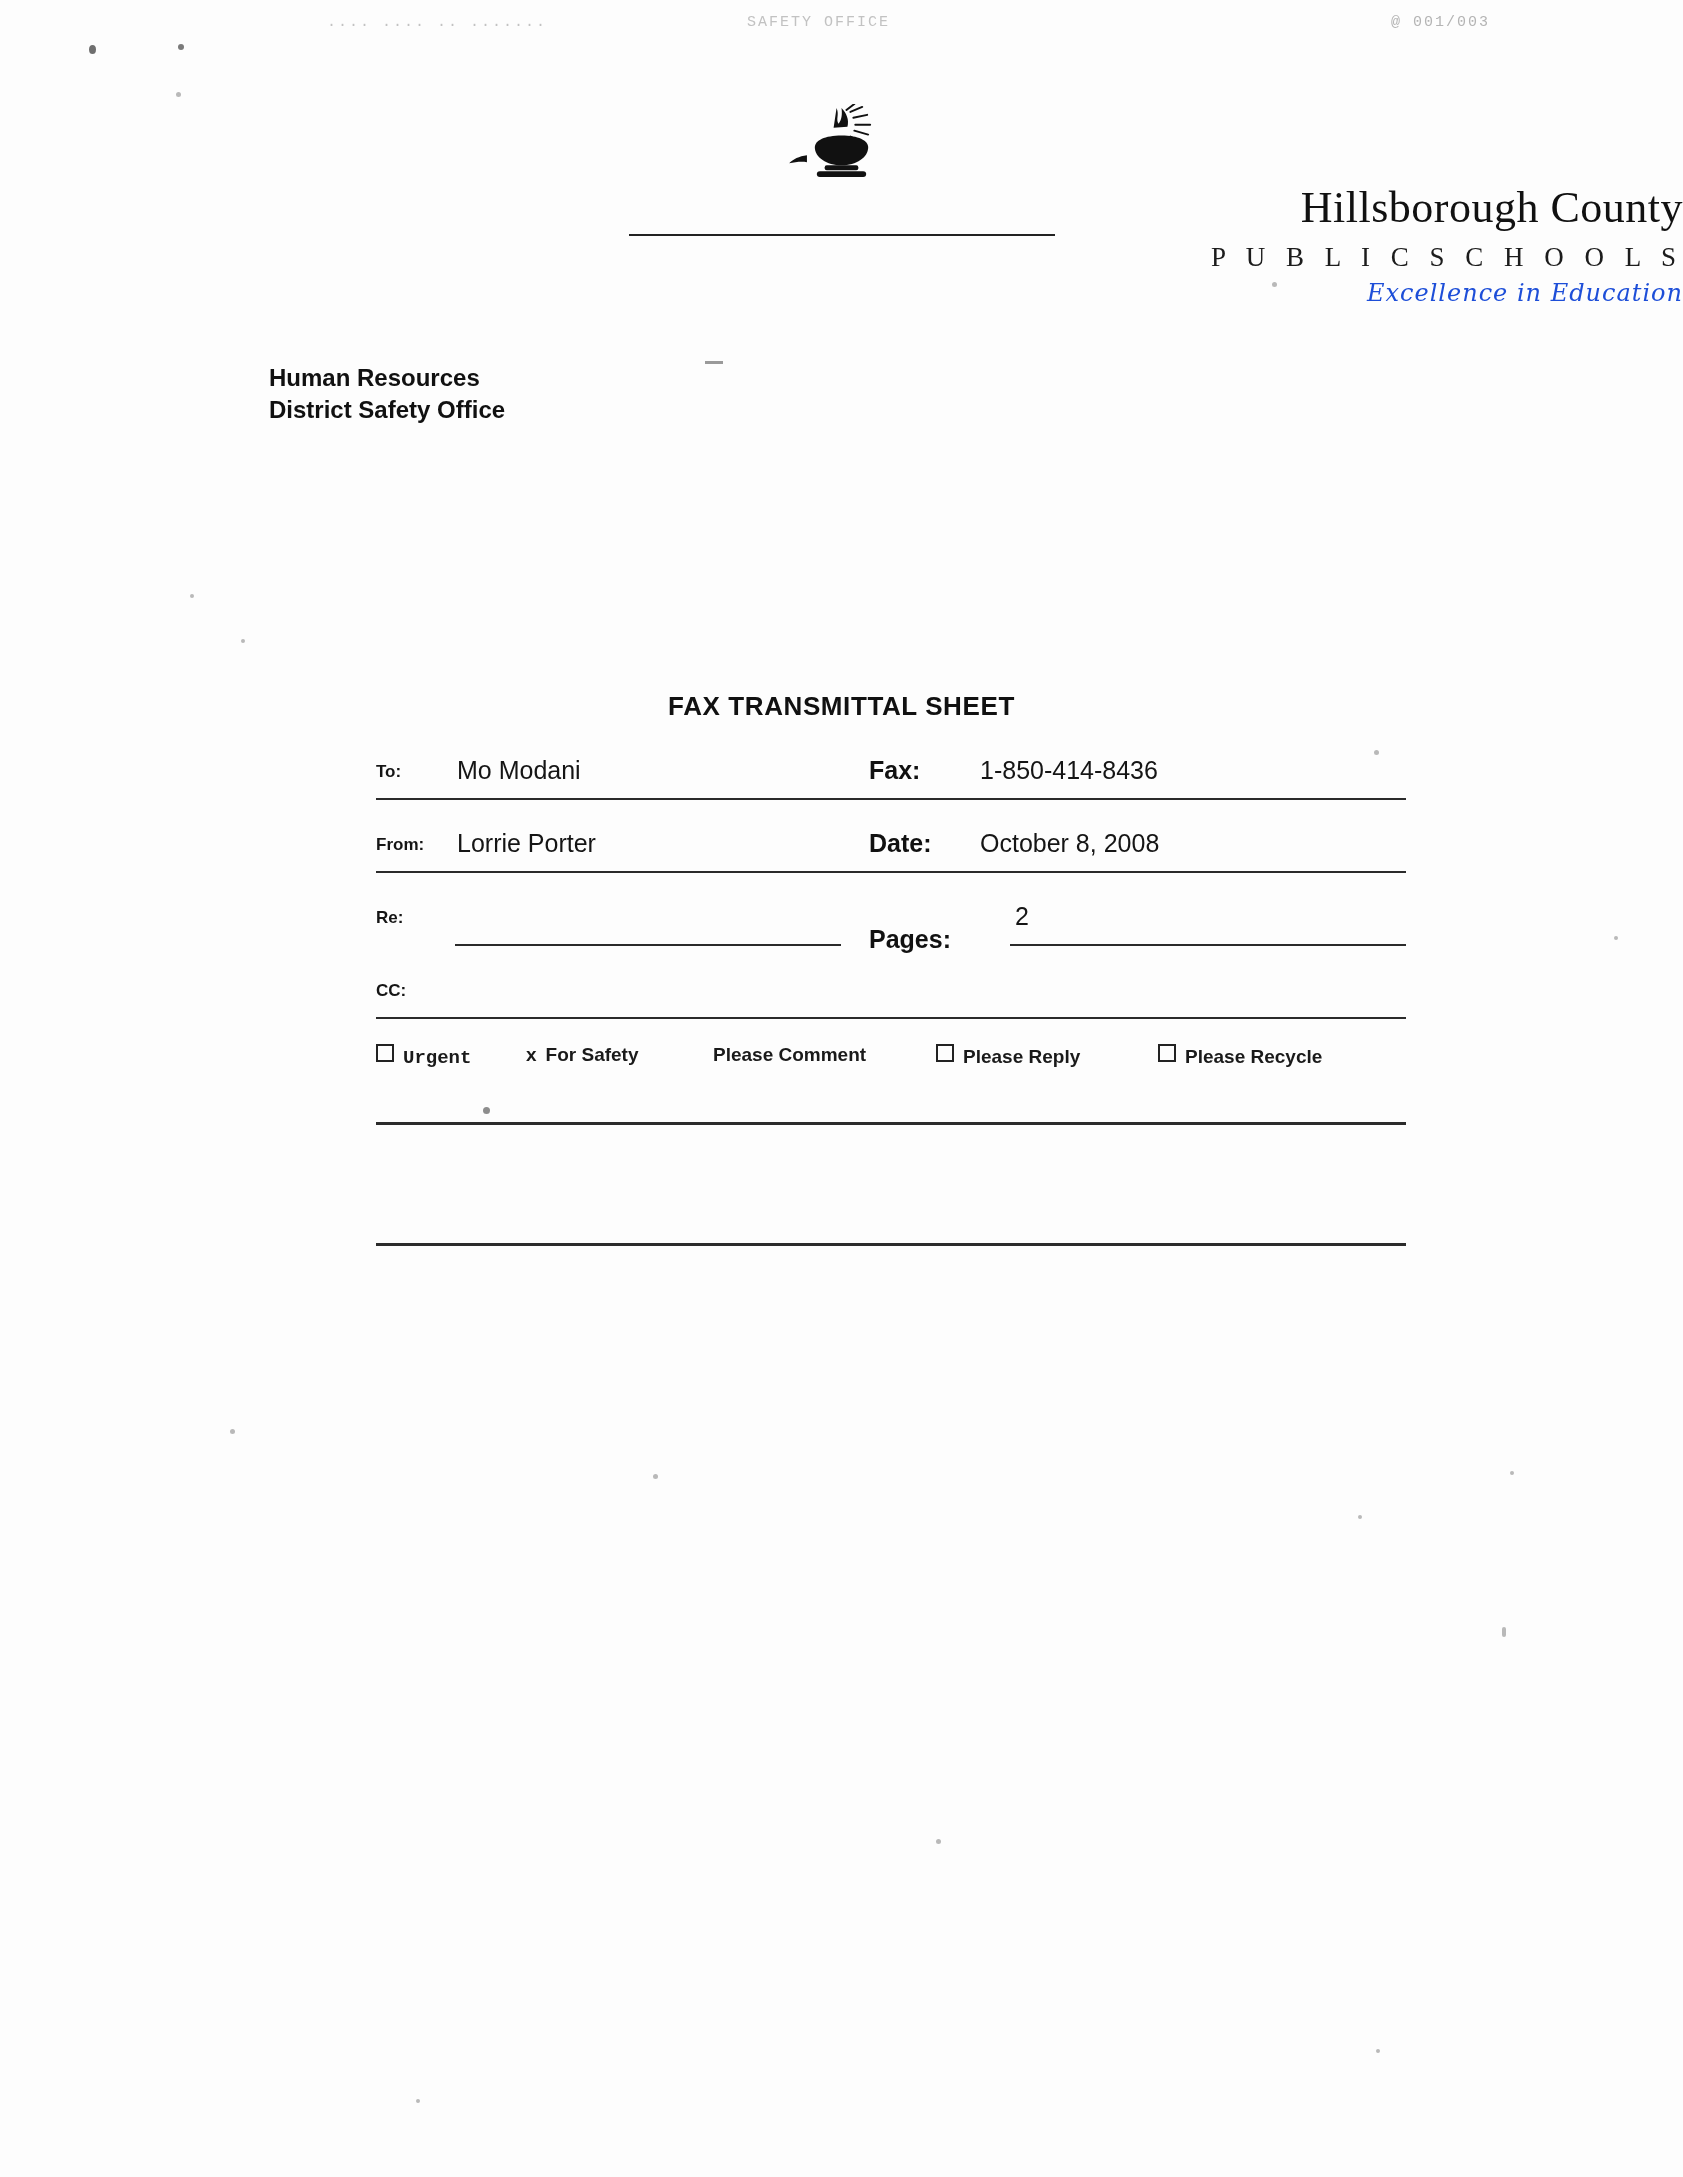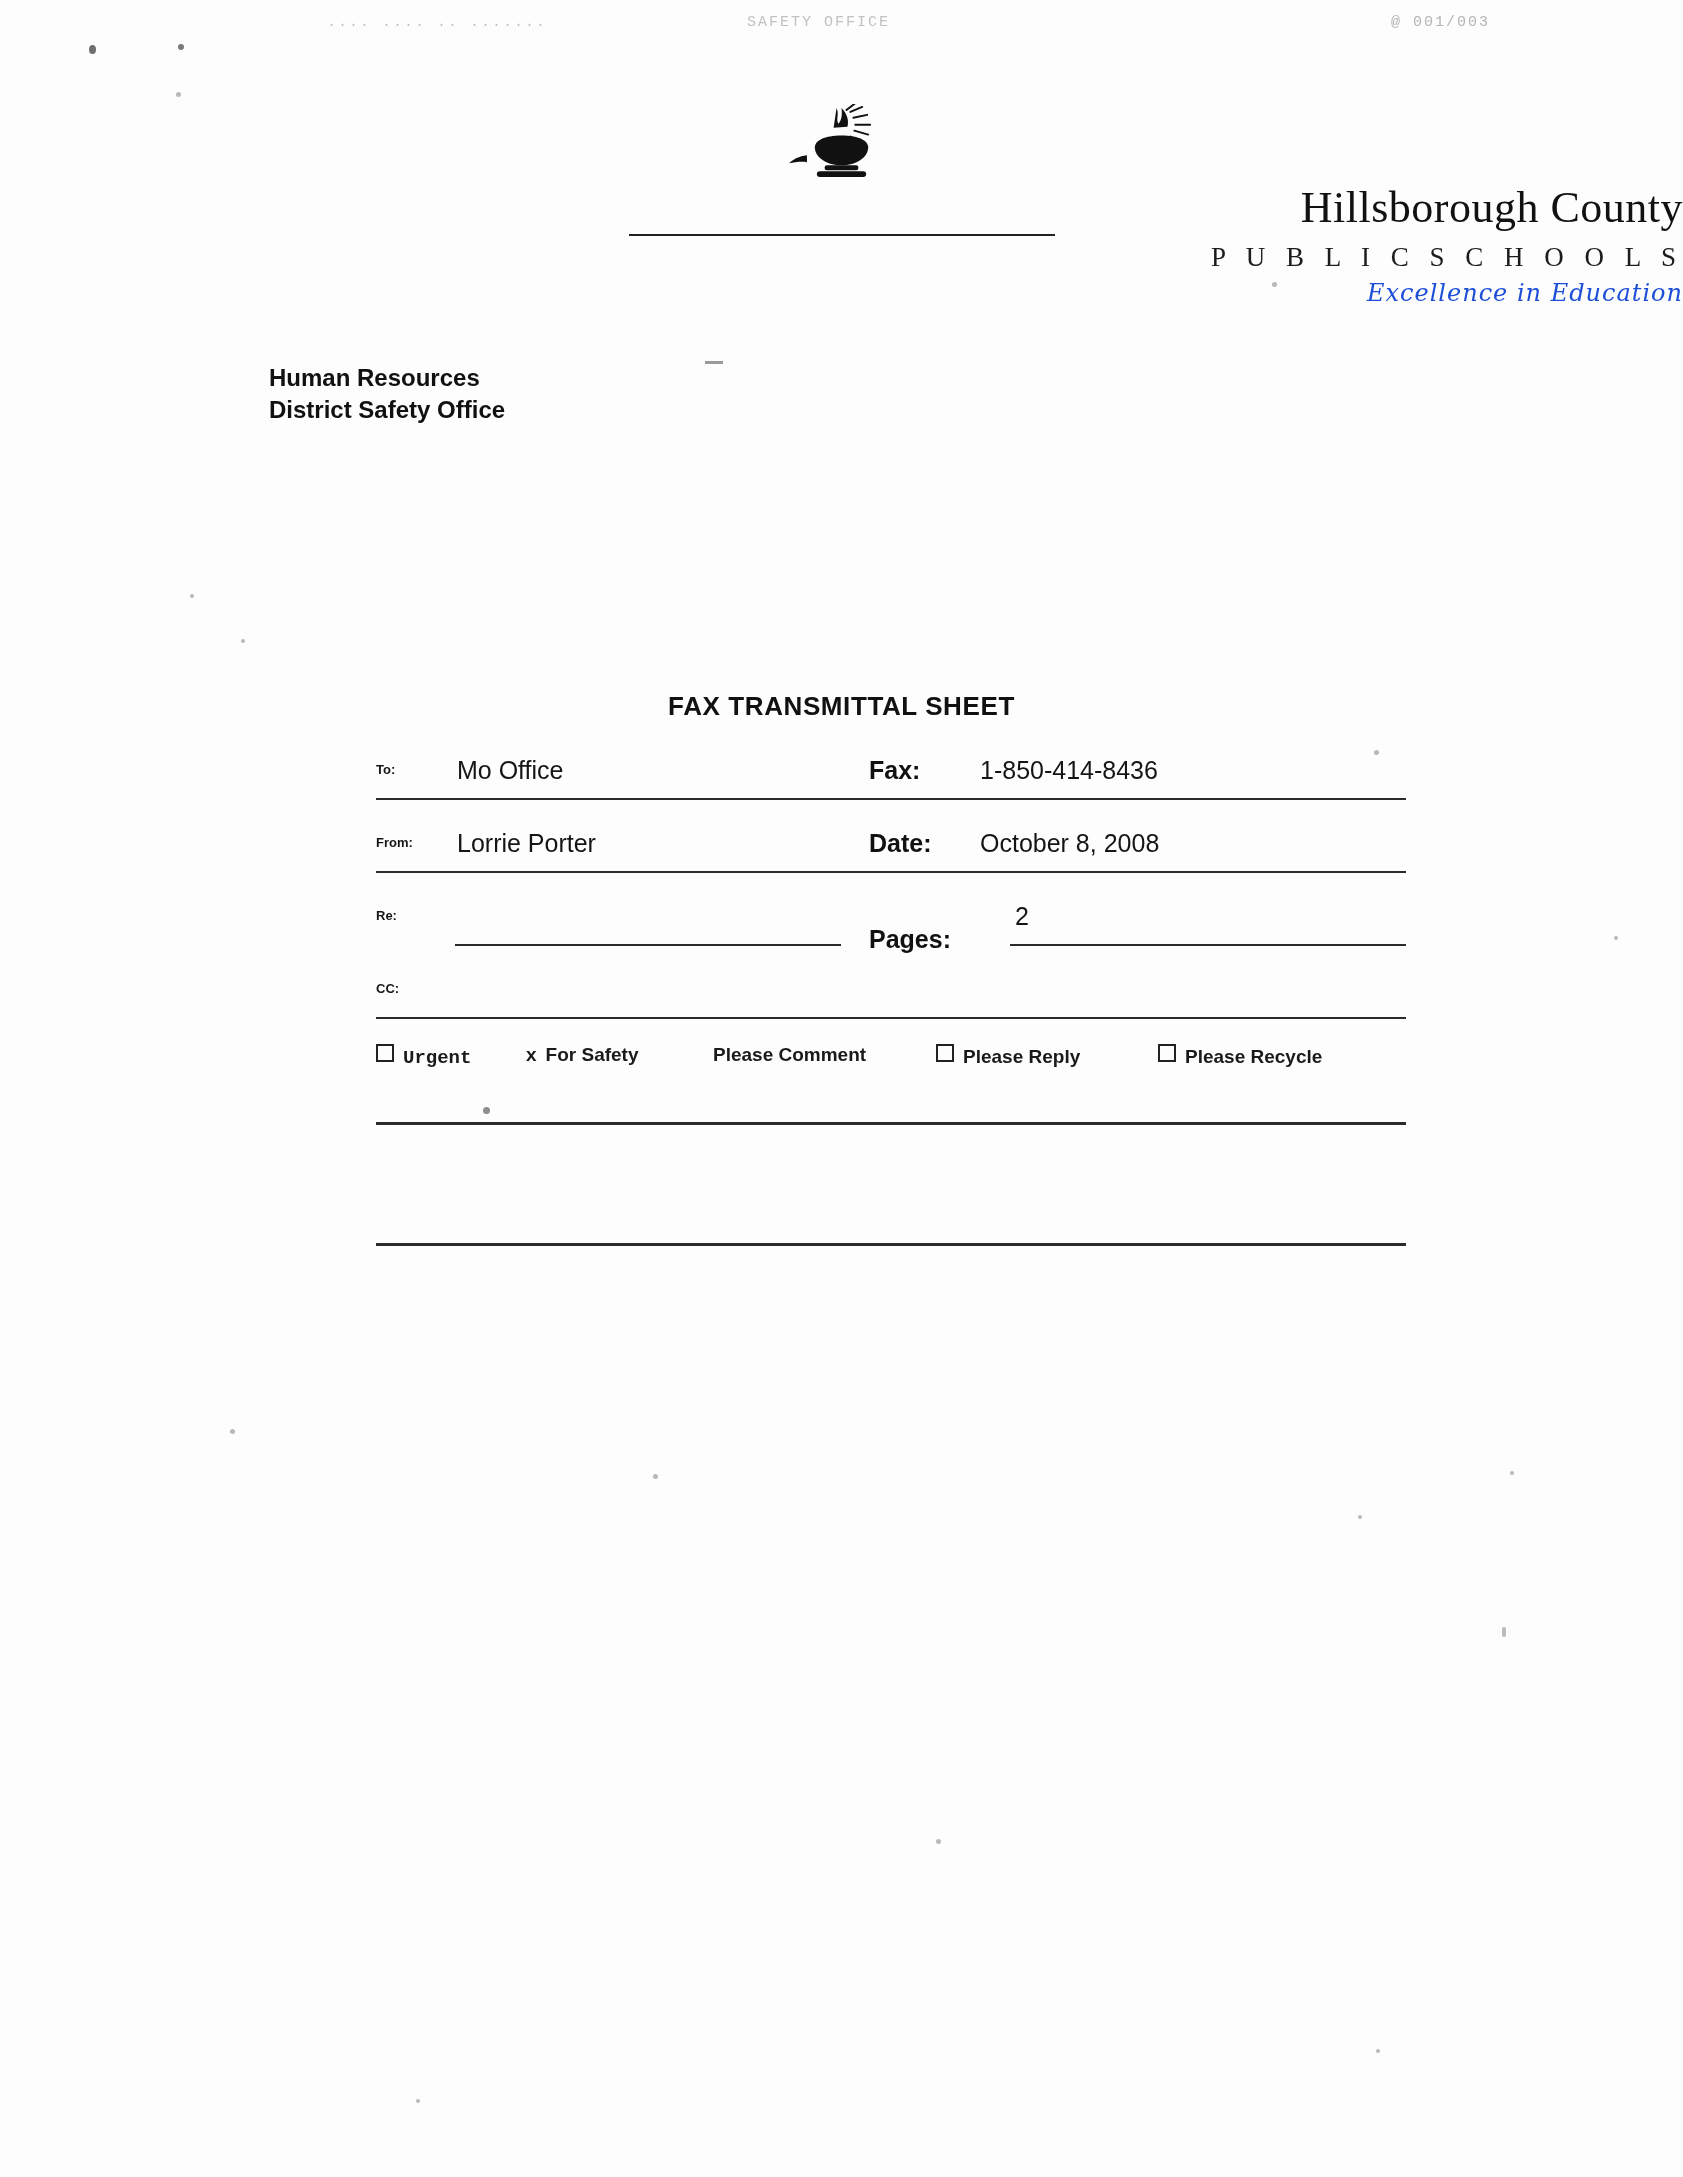--- a/index.html
+++ b/index.html
@@ -136,21 +136,21 @@
     top: 750px;
     width: 1030px;
   }
   .form-row {
     position: relative;
     height: 73px;
   }
   .lbl {
     position: absolute;
     top: 12px;
-    font-size: 13px;
+    font-size: 17px;
     font-weight: bold;
     color: #151515;
   }
   .lbl-big {
     position: absolute;
     top: 6px;
     font-size: 25px;
     font-weight: bold;
     color: #111;
   }
@@ -279,21 +279,21 @@
     <div>District Safety Office</div>
   </div>
 
 
   <div class="sheet-title">FAX TRANSMITTAL SHEET</div>
 
   <div class="form">
 
     <div class="form-row">
       <span class="lbl" style="left:0;">To:</span>
-      <span class="val" style="left:81px;">Mo Office</span>
+      <span class="val" style="left:81px;">Mo Modani</span>
       <span class="lbl-big" style="left:493px;">Fax:</span>
       <span class="val" style="left:604px;">1-850-414-8436</span>
       <span class="rule" style="left:0;top:48px;width:1030px;"></span>
     </div>
 
     <div class="form-row">
       <span class="lbl" style="left:0;">From:</span>
       <span class="val" style="left:81px;">Lorrie Porter</span>
       <span class="lbl-big" style="left:493px;">Date:</span>
       <span class="val" style="left:604px;">October 8, 2008</span>

